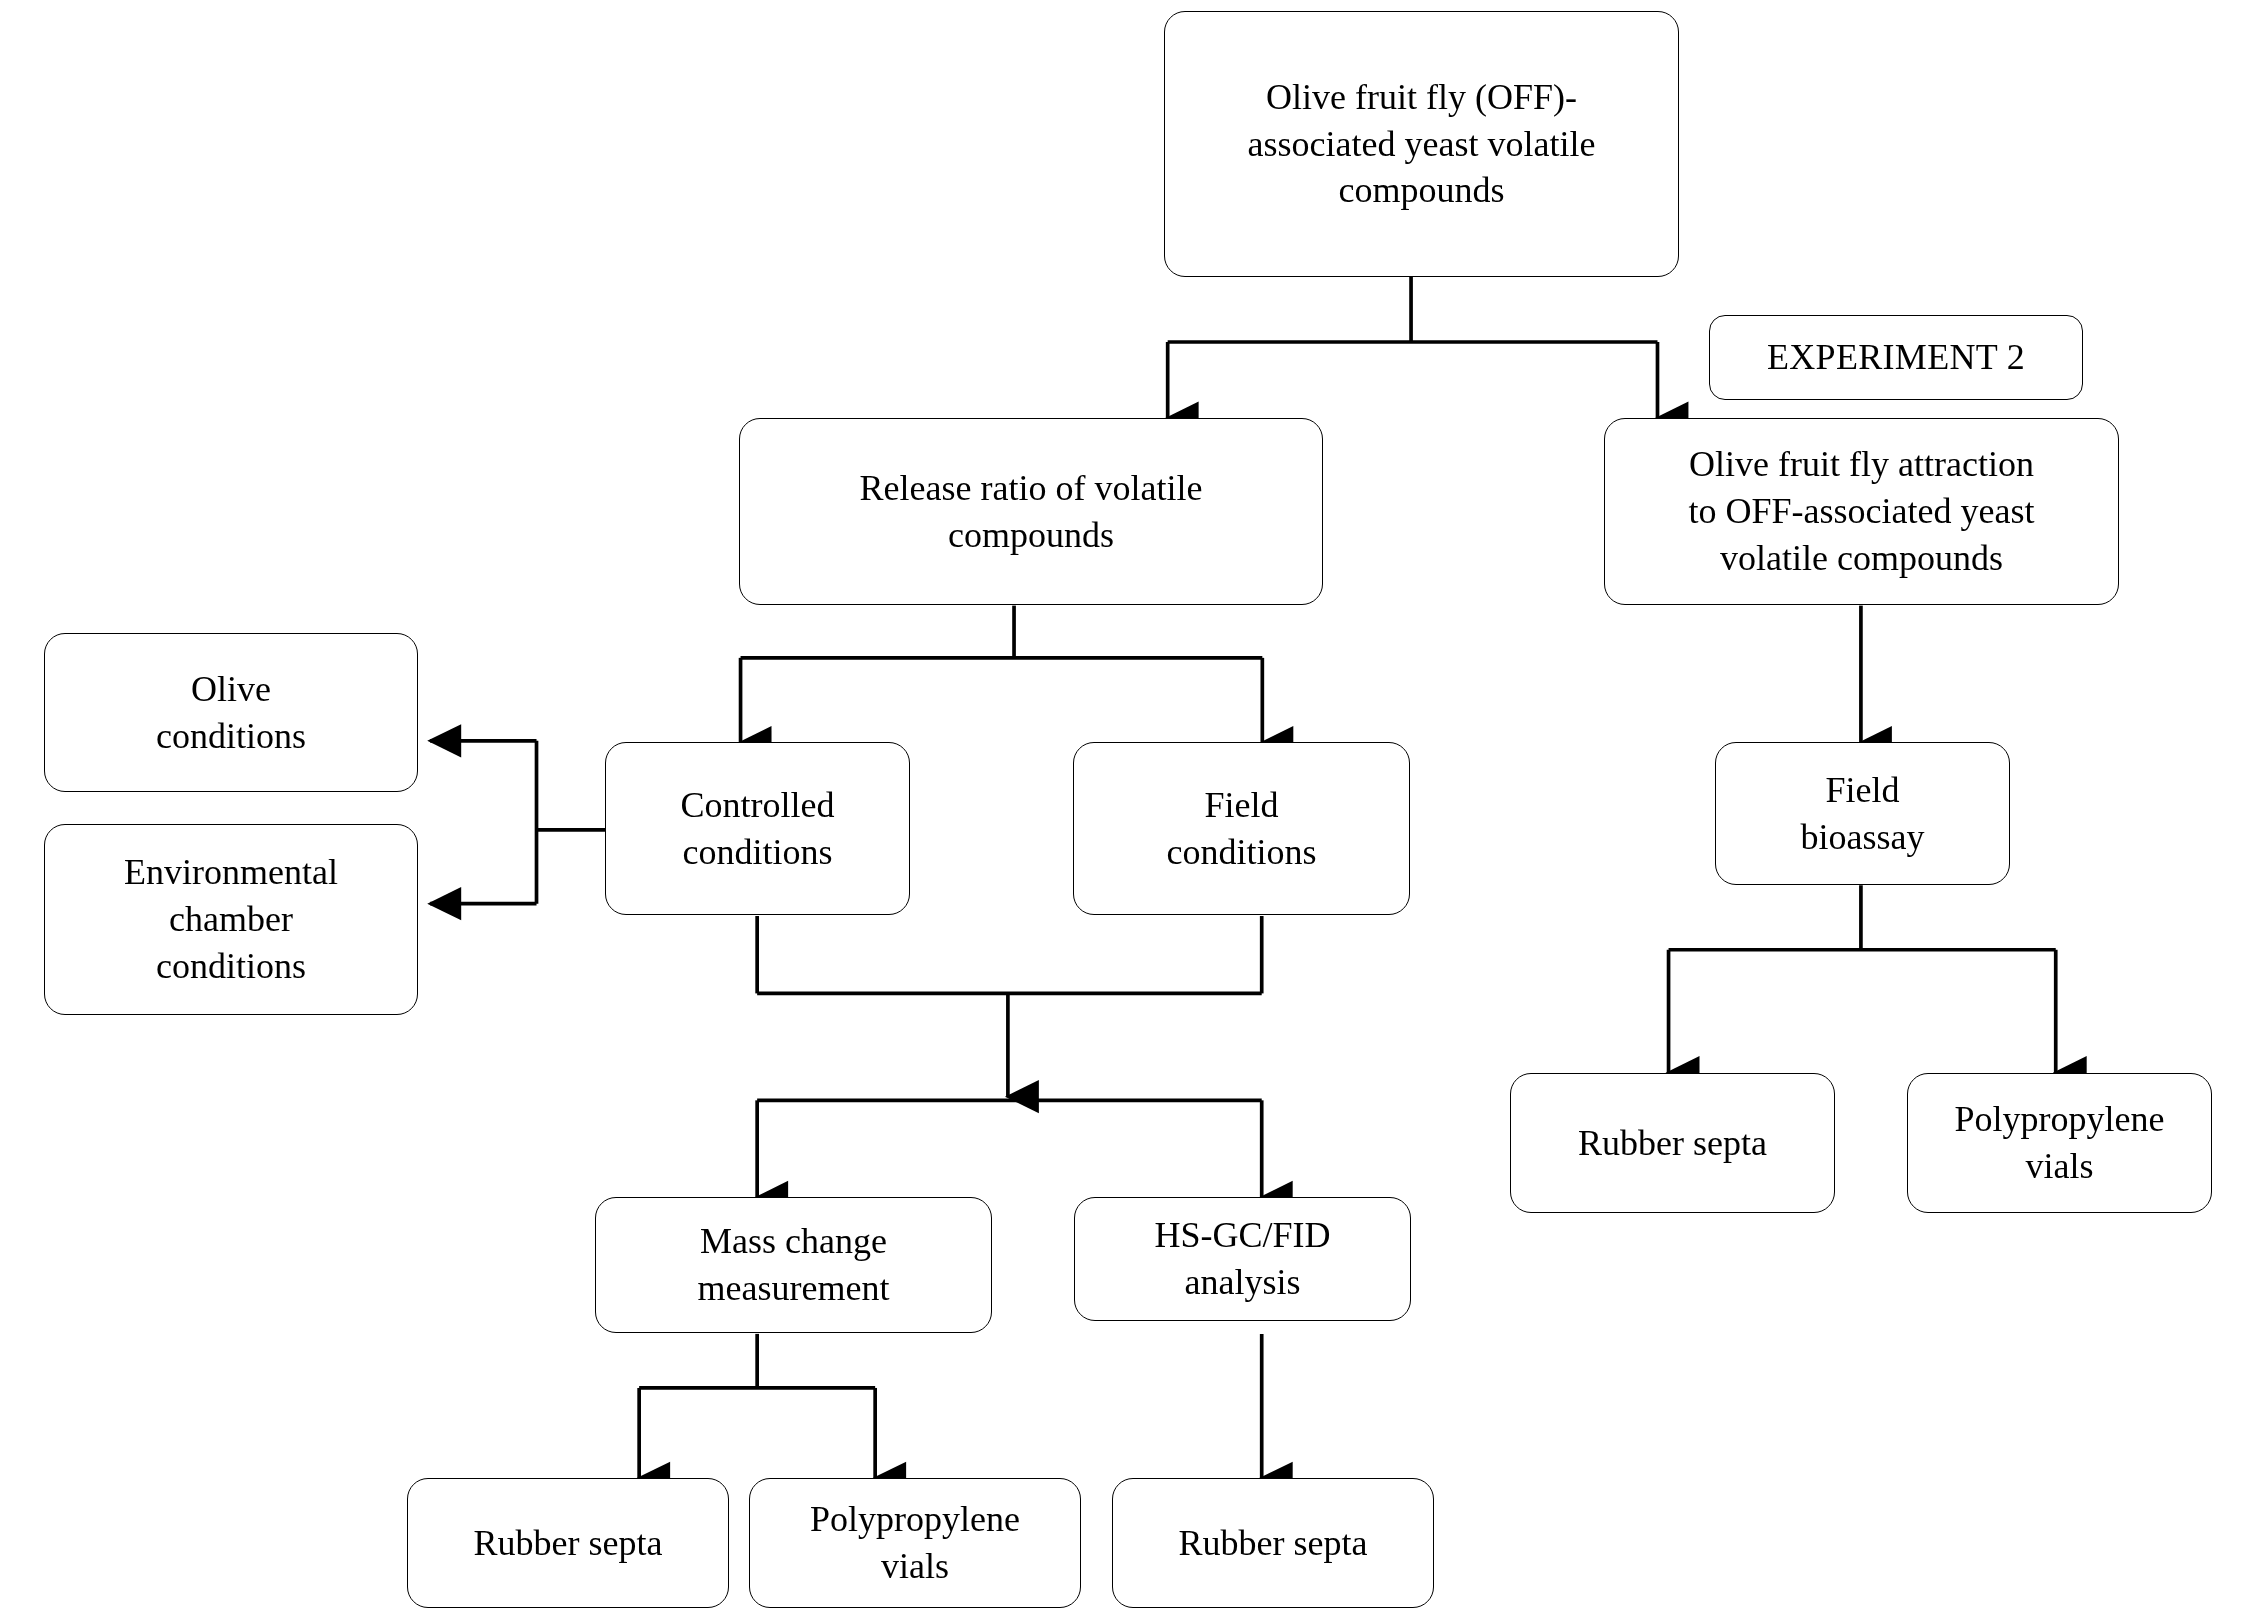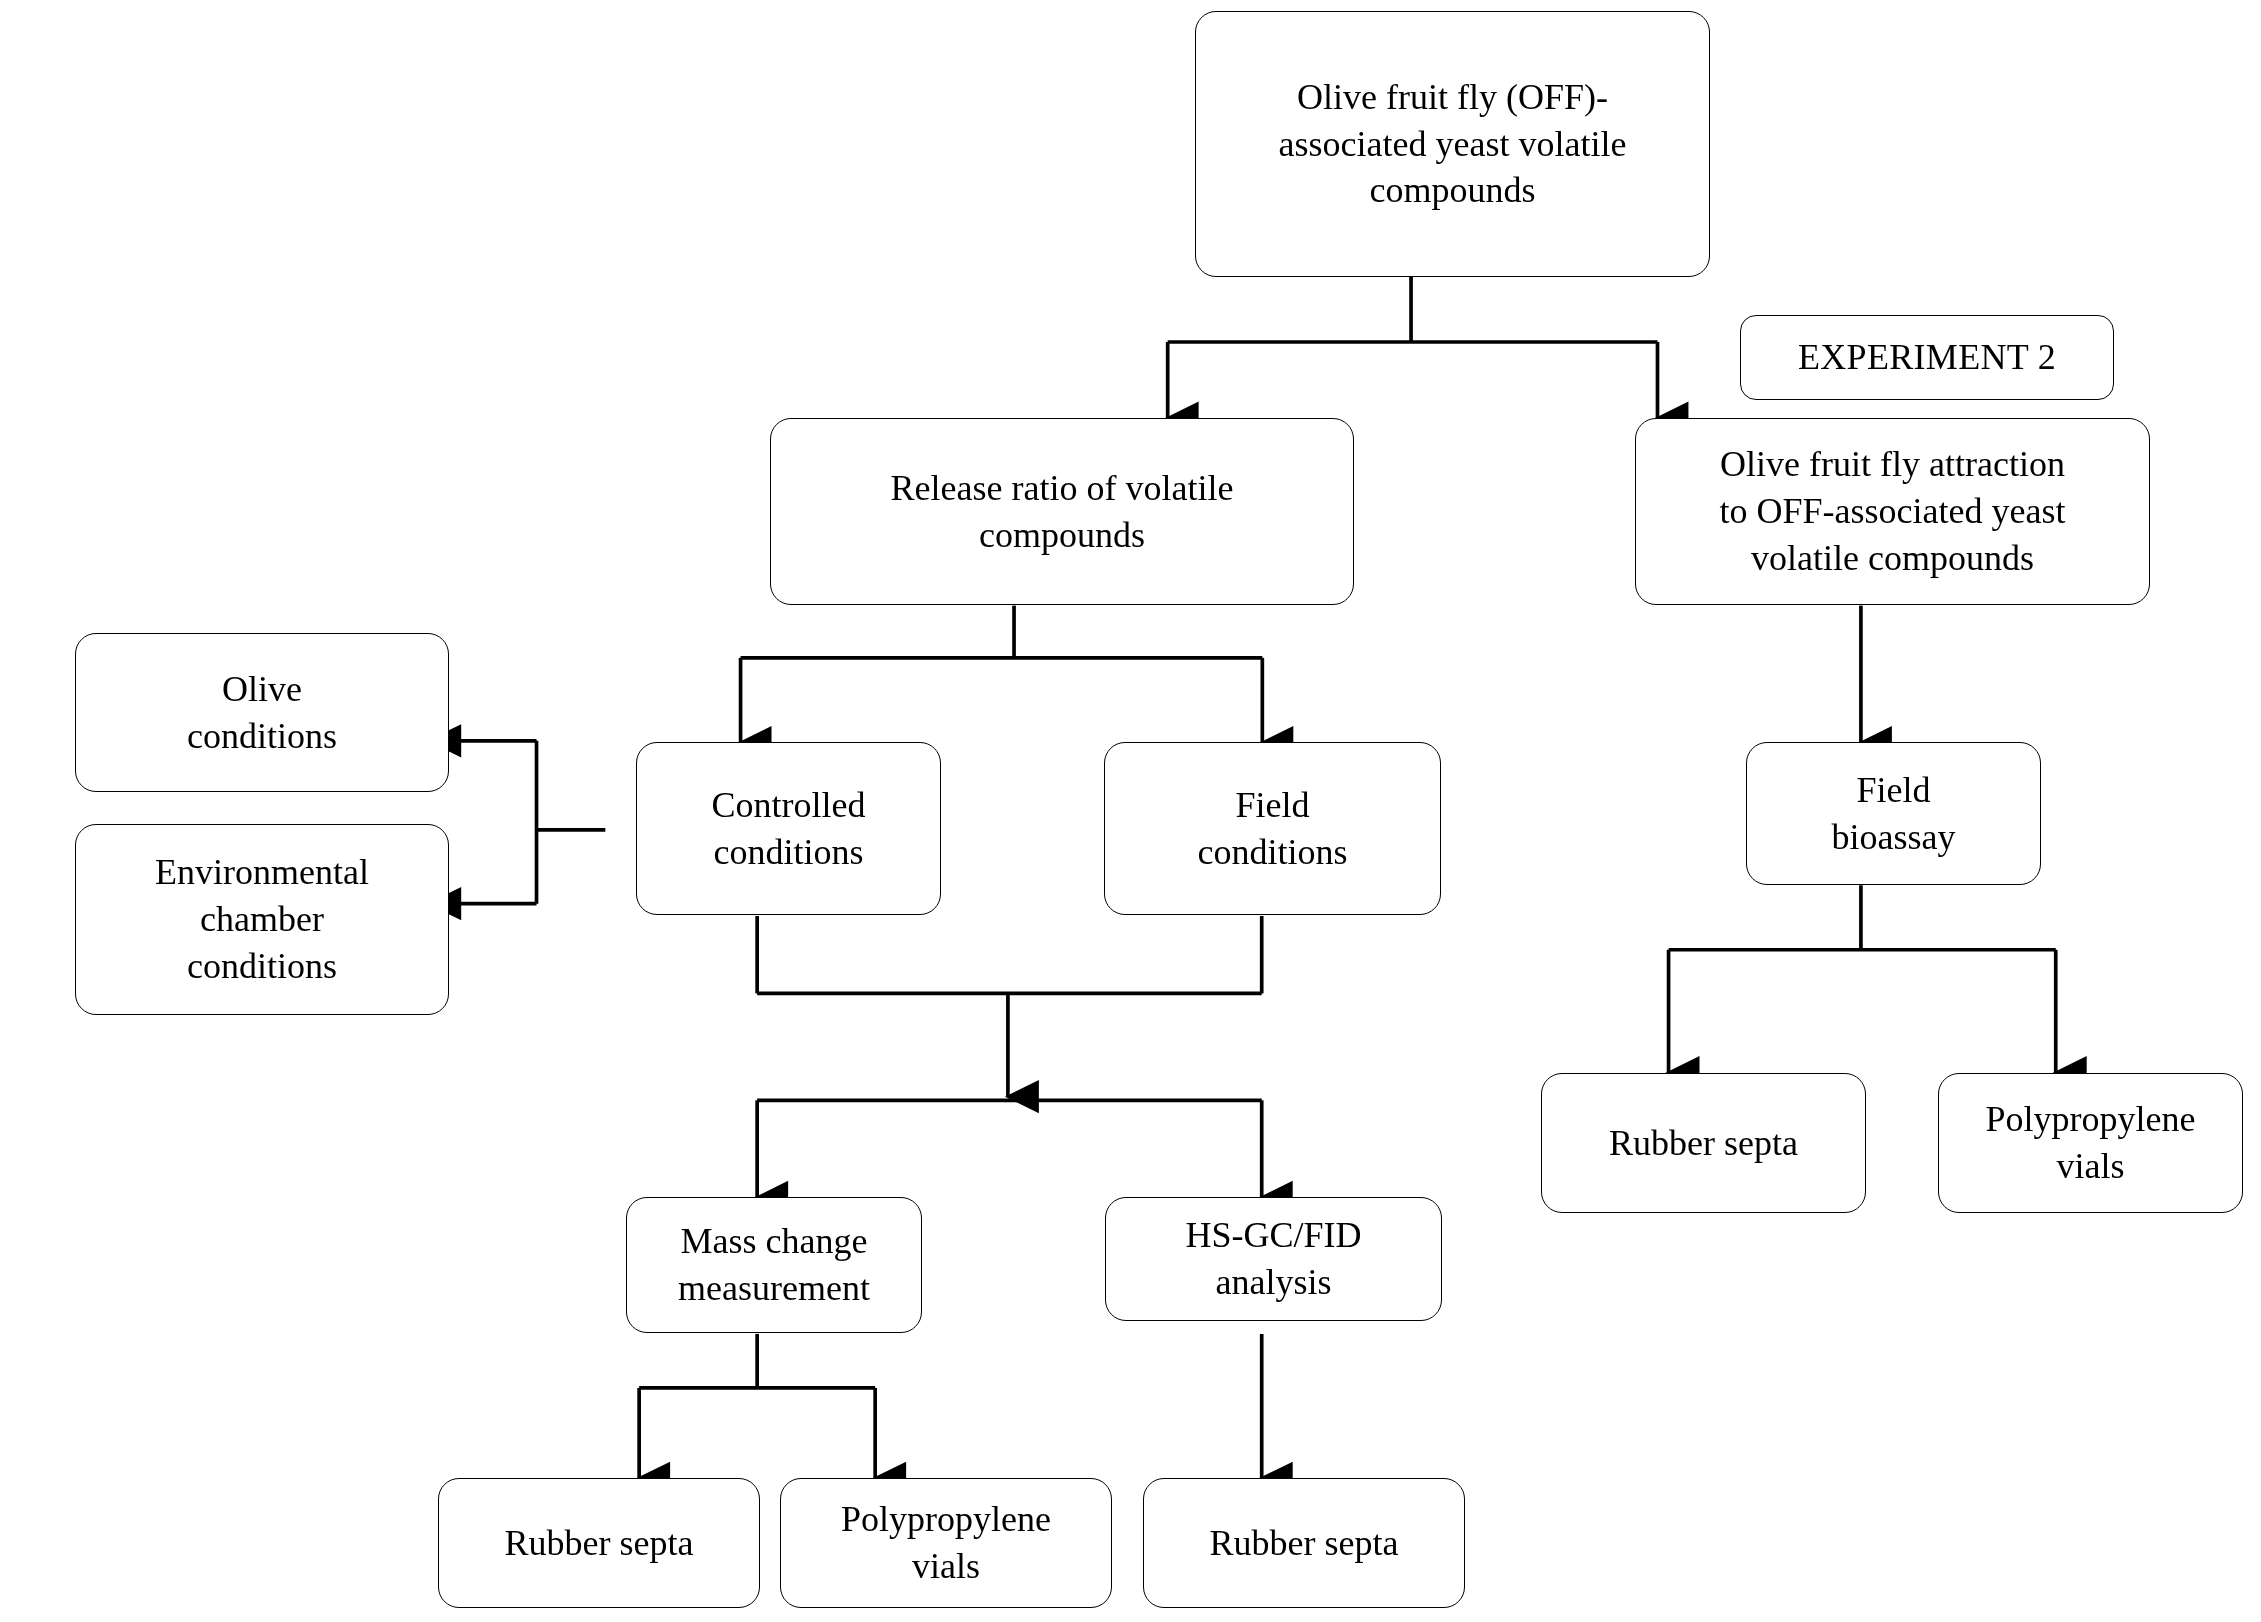--- a/index.html
+++ b/index.html
@@ -32,21 +32,20 @@
     border-radius: 21px;
     background: #ffffff;
     display: flex;
     align-items: center;
     justify-content: center;
     text-align: center;
     line-height: 1.30;
     color: #000000;
     font-size: 36px;
     padding: 3.7px 8.6px;
-    margin-left: 31px;
   }
   .node.tight {
     border-radius: 16px;
   }
   .node-label {
     display: block;
     white-space: pre-line;
   }
   .exp-tag {
     font-size: 36px;
@@ -162,21 +161,21 @@
 
   <div class="node" style="left:1510px; top:1073px; width:325px; height:140px;">
     <span class="node-label">Rubber septa</span>
   </div>
 
   <div class="node" style="left:1907px; top:1073px; width:305px; height:140px;">
     <span class="node-label">Polypropylene
 vials</span>
   </div>
 
-  <div class="node" style="left:595px; top:1197px; width:296px; height:136px;text-align:center;">
+  <div class="node" style="left:595px; top:1197px; width:397px; height:136px;text-align:center;">
     <span class="node-label">Mass change
 measurement</span>
   </div>
 
   <div class="node" style="left:1074px; top:1197px; width:337px; height:124px;">
     <span class="node-label">HS-GC/FID
 analysis</span>
   </div>
 
   <div class="node" style="left:407px; top:1478px; width:322px; height:130px;">

